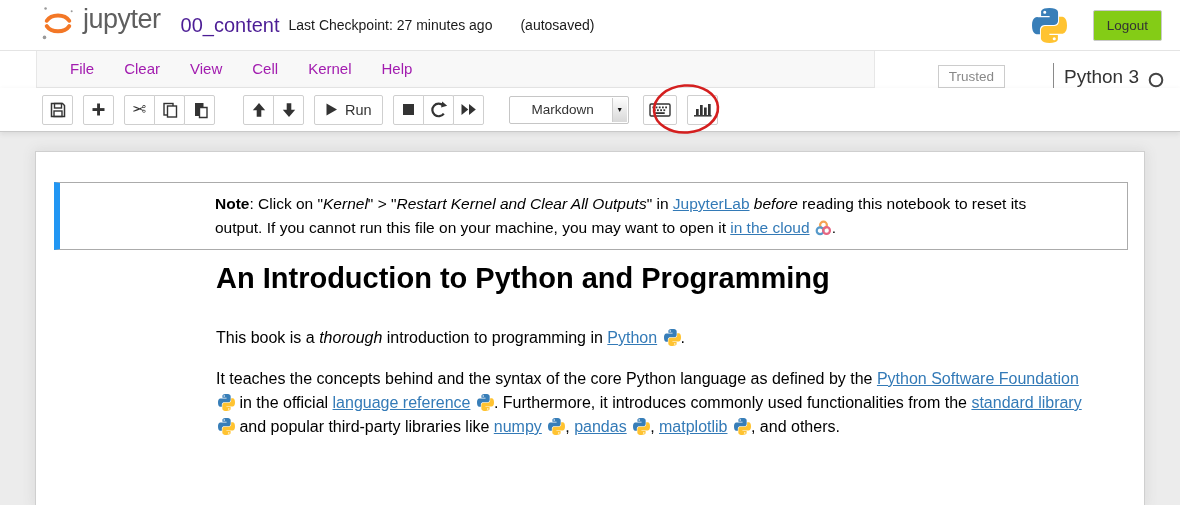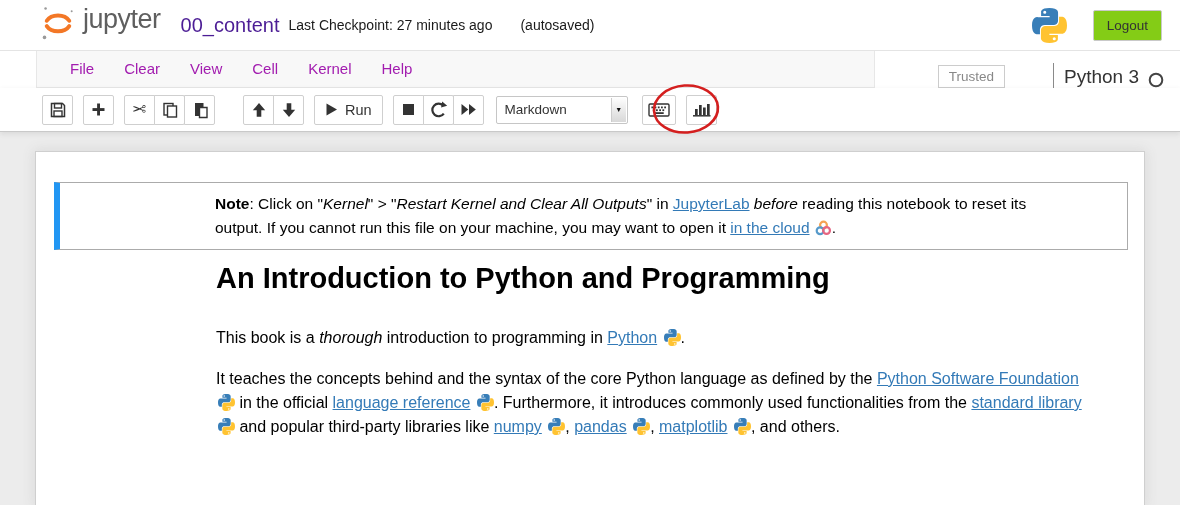--- a/index.html
+++ b/index.html
@@ -34,23 +34,23 @@
              box-shadow:0 2px 5px rgba(80,80,80,0.12); display:flex; align-items:center; padding-left:42px; position:relative; }
   .tgroup { display:flex; margin-right:10px; }
   .tbtn { height:30px; min-width:31px; background:#fff; border:1px solid #cfcfcf; border-radius:2px;
           display:inline-flex; align-items:center; justify-content:center; padding:0 5px; cursor:pointer; color:#333; }
   .tgroup .tbtn + .tbtn { margin-left:-1px; border-radius:0 2px 2px 0; }
   .tgroup .tbtn:first-child { border-radius:2px 0 0 2px; }
   .tgroup .tbtn:only-child { border-radius:2px; }
   .run-btn { padding:0 10px; font-size:14.5px; }
   .run-btn svg { margin-right:7px; }
   .cut-glyph { font-size:17px; transform:scaleX(-1); display:inline-block; line-height:1; }
-  .cell-type-select { position:relative; width:132px; height:28px; border:1px solid #c6c6c6; border-radius:2px;
-                      background:#fff; font-size:13.5px; color:#333; line-height:26px; padding-left:8px;
-                      margin-left:2px; margin-right:14px; cursor:pointer; }
+  .cell-type-select { position:relative; width:120px; height:28px; border:1px solid #c6c6c6; border-radius:2px;
+                      background:#fff; font-size:13.5px; color:#333; line-height:26px; padding-left:22px;
+                      margin-left:15px; margin-right:14px; cursor:pointer; }
   .select-spinner { position:absolute; right:1px; top:1px; bottom:1px; width:15px; border-left:1px solid #ccc;
                     background:linear-gradient(#fdfdfd,#d8d8d8); display:flex; align-items:center; justify-content:center;
                     font-size:7px; color:#111; }
   .kb-btn { margin-right:10px; }
 
   
   .annotation { position:absolute; left:649px; top:82px; z-index:50; pointer-events:none; }
 
   
   .page { background:#ececec; height:374px; padding:19px 35px 0 35px; }

